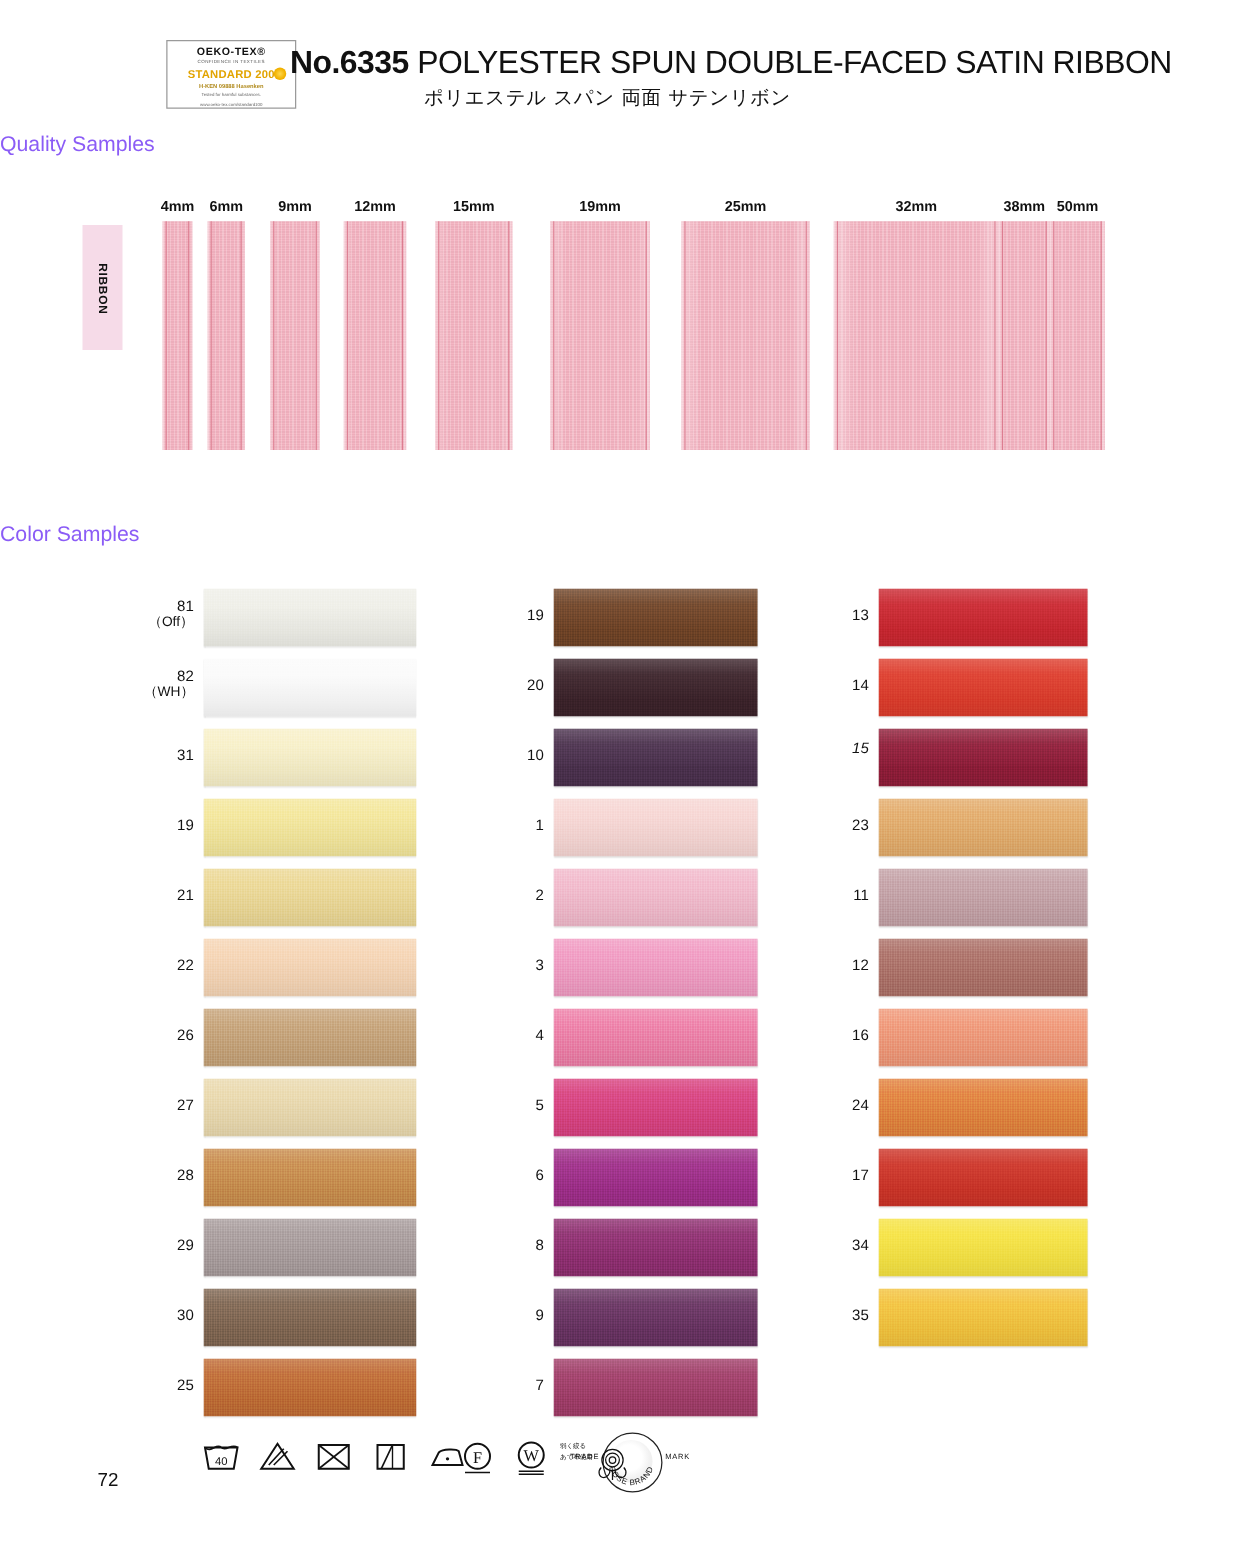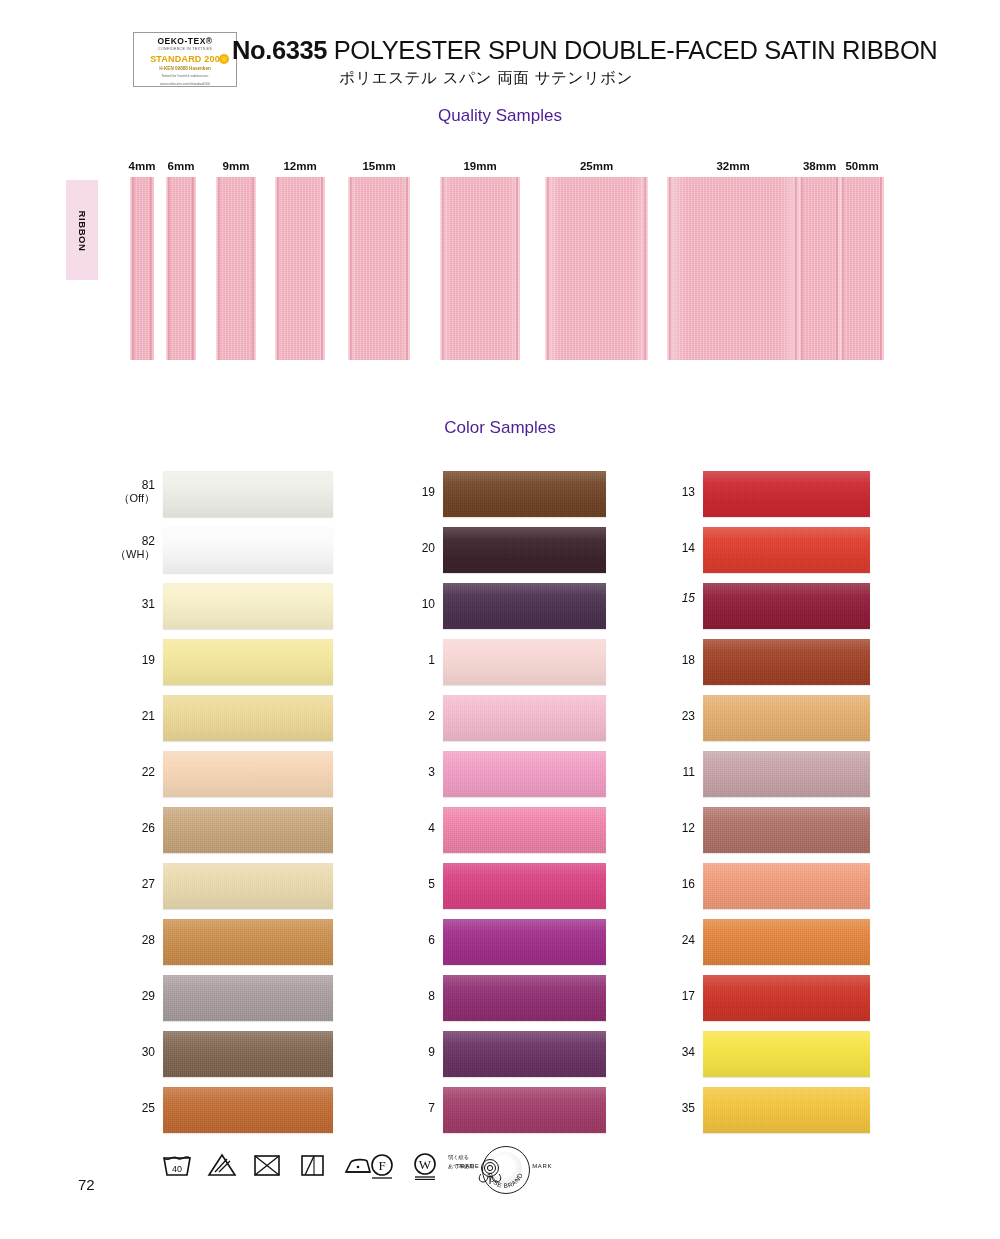--- a/index.html
+++ b/index.html
@@ -50,22 +50,22 @@
   .spec{
     position:absolute;left:740px;top:24px;width:120px;
     border:1px solid #333;border-collapse:collapse;background:#fff;
     font-size:10.5px;
   }
   .spec td{border:1px solid #333;text-align:center;padding:2px 2px 3px;color:#111;white-space:nowrap;}
   .spec .jp{font-family:"DejaVu Sans",sans-serif;font-size:9.5px;}
 
   
   .sect-title{
-    position:absolute;left:0;width:1000px;text-align:center;
-    font-size:17px;color:#4c1d95;
+    position:absolute;left:0;width:1000px;text-align:left;
+    font-size:17px;color:#8b5cf6;
   }
   #quality-title{top:106px;}
   #color-title{top:418px;}
 
   
   .ribbon-tab{
     position:absolute;left:66px;top:180px;width:32px;height:100px;
     background:#f6dbe8;
   }
   .ribbon-tab span{
@@ -432,27 +432,20 @@
           </div>
         </div>
         <div class="c-row">
           <div class="c-num" style="top: 12px; font-style: italic;">15</div>
           <div class="c-sw" style="top: 3px; background: rgb(140, 28, 55);">
             <div class="tex"></div>
             <div class="gloss"></div>
           </div>
         </div>
         <div class="c-row">
-          <div class="c-num" style="top: 18px;">18</div>
-          <div class="c-sw" style="top: 3px; background: rgb(157, 64, 38);">
-            <div class="tex"></div>
-            <div class="gloss"></div>
-          </div>
-        </div>
-        <div class="c-row">
           <div class="c-num" style="top: 18px;">23</div>
           <div class="c-sw" style="top: 3px; background: rgb(227, 171, 106);">
             <div class="tex"></div>
             <div class="gloss"></div>
           </div>
         </div>
         <div class="c-row">
           <div class="c-num" style="top: 18px;">11</div>
           <div class="c-sw" style="top: 3px; background: rgb(195, 160, 165);">
             <div class="tex"></div>

